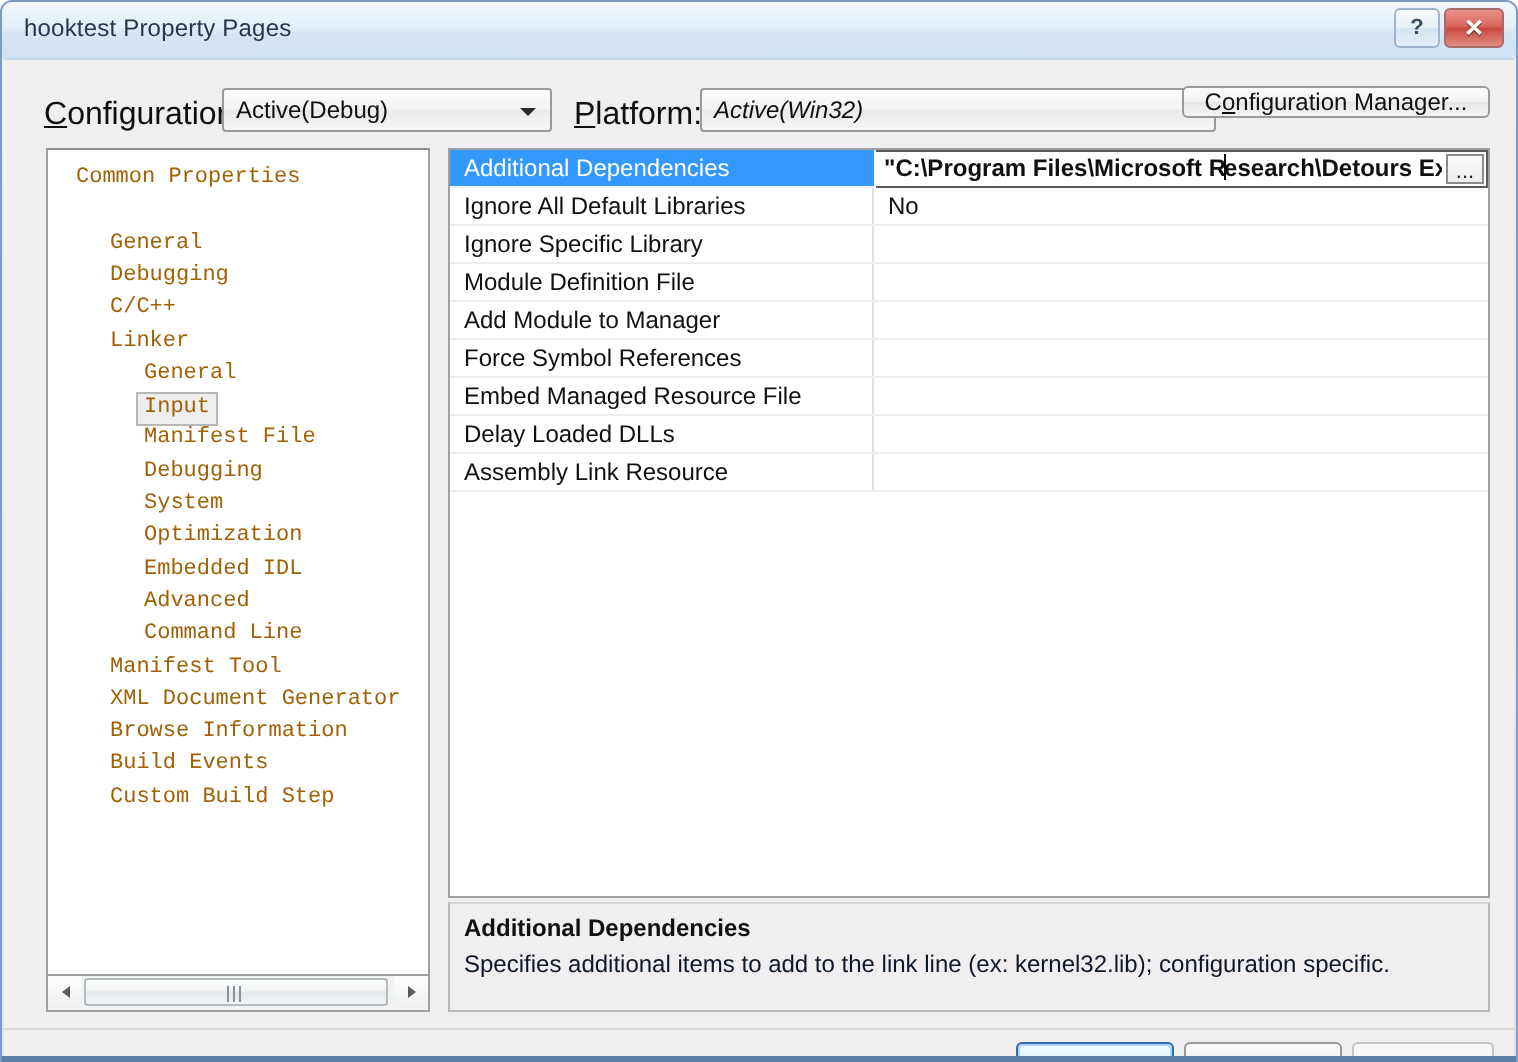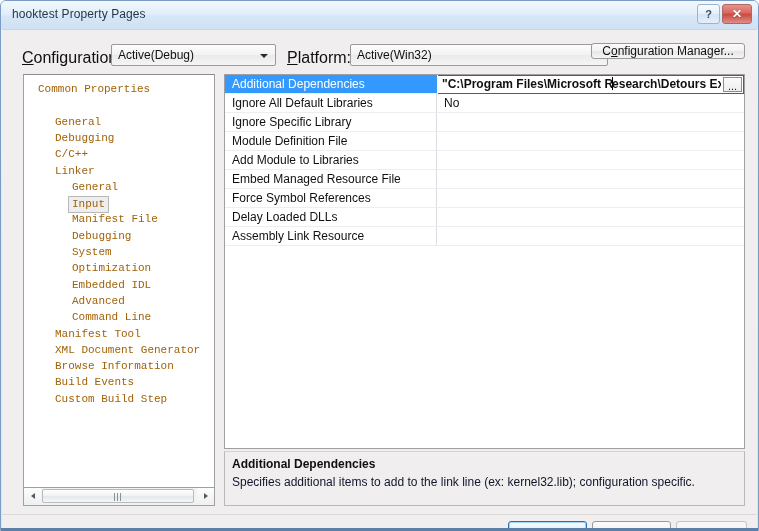--- a/index.html
+++ b/index.html
@@ -346,21 +346,21 @@
 
     <div class="field-label" style="left:20px; top:19px;"><span class="acc">C</span><span>onfiguration:</span></div>
 
     <div class="combo" style="left:109px; top:14px; width:165px;padding-left:38px;">
       <span class="combo-text">Active(Debug)</span>
       <span class="arrow"></span>
     </div>
 
     <div class="field-label" style="left:285px; top:19px;"><span class="acc">P</span><span>latform:</span></div>
 
-    <div class="combo" style="left:348px; top:14px; width:258px;">
+    <div class="combo" style="left:348px; top:14px; width:258px;font-style:italic;">
       <span class="combo-text">Active(Win32)</span>
       <span class="arrow"></span>
     </div>
 
     <div class="btn" style="left:589px; top:13px; width:154px; height:16px;">
       <span><span>C</span><span class="acc">o</span><span>nfiguration Manager...</span></span>
     </div>
 
     <div id="tree-pane">
         <div class="tree-item" style="left: 14px; top: 7px;">Common Properties</div>
@@ -409,29 +409,29 @@
         </div>
         <div class="grid-row">
           <div class="name">Ignore Specific Library</div>
           <div class="value"></div>
         </div>
         <div class="grid-row">
           <div class="name">Module Definition File</div>
           <div class="value"></div>
         </div>
         <div class="grid-row">
-          <div class="name">Add Module to Libraries</div>
+          <div class="name">Add Module to Manager</div>
+          <div class="value"></div>
+        </div>
+        <div class="grid-row">
+          <div class="name">Force Symbol References</div>
           <div class="value"></div>
         </div>
         <div class="grid-row">
           <div class="name">Embed Managed Resource File</div>
-          <div class="value"></div>
-        </div>
-        <div class="grid-row">
-          <div class="name">Force Symbol References</div>
           <div class="value"></div>
         </div>
         <div class="grid-row">
           <div class="name">Delay Loaded DLLs</div>
           <div class="value"></div>
         </div>
         <div class="grid-row">
           <div class="name">Assembly Link Resource</div>
           <div class="value"></div>
         </div>

